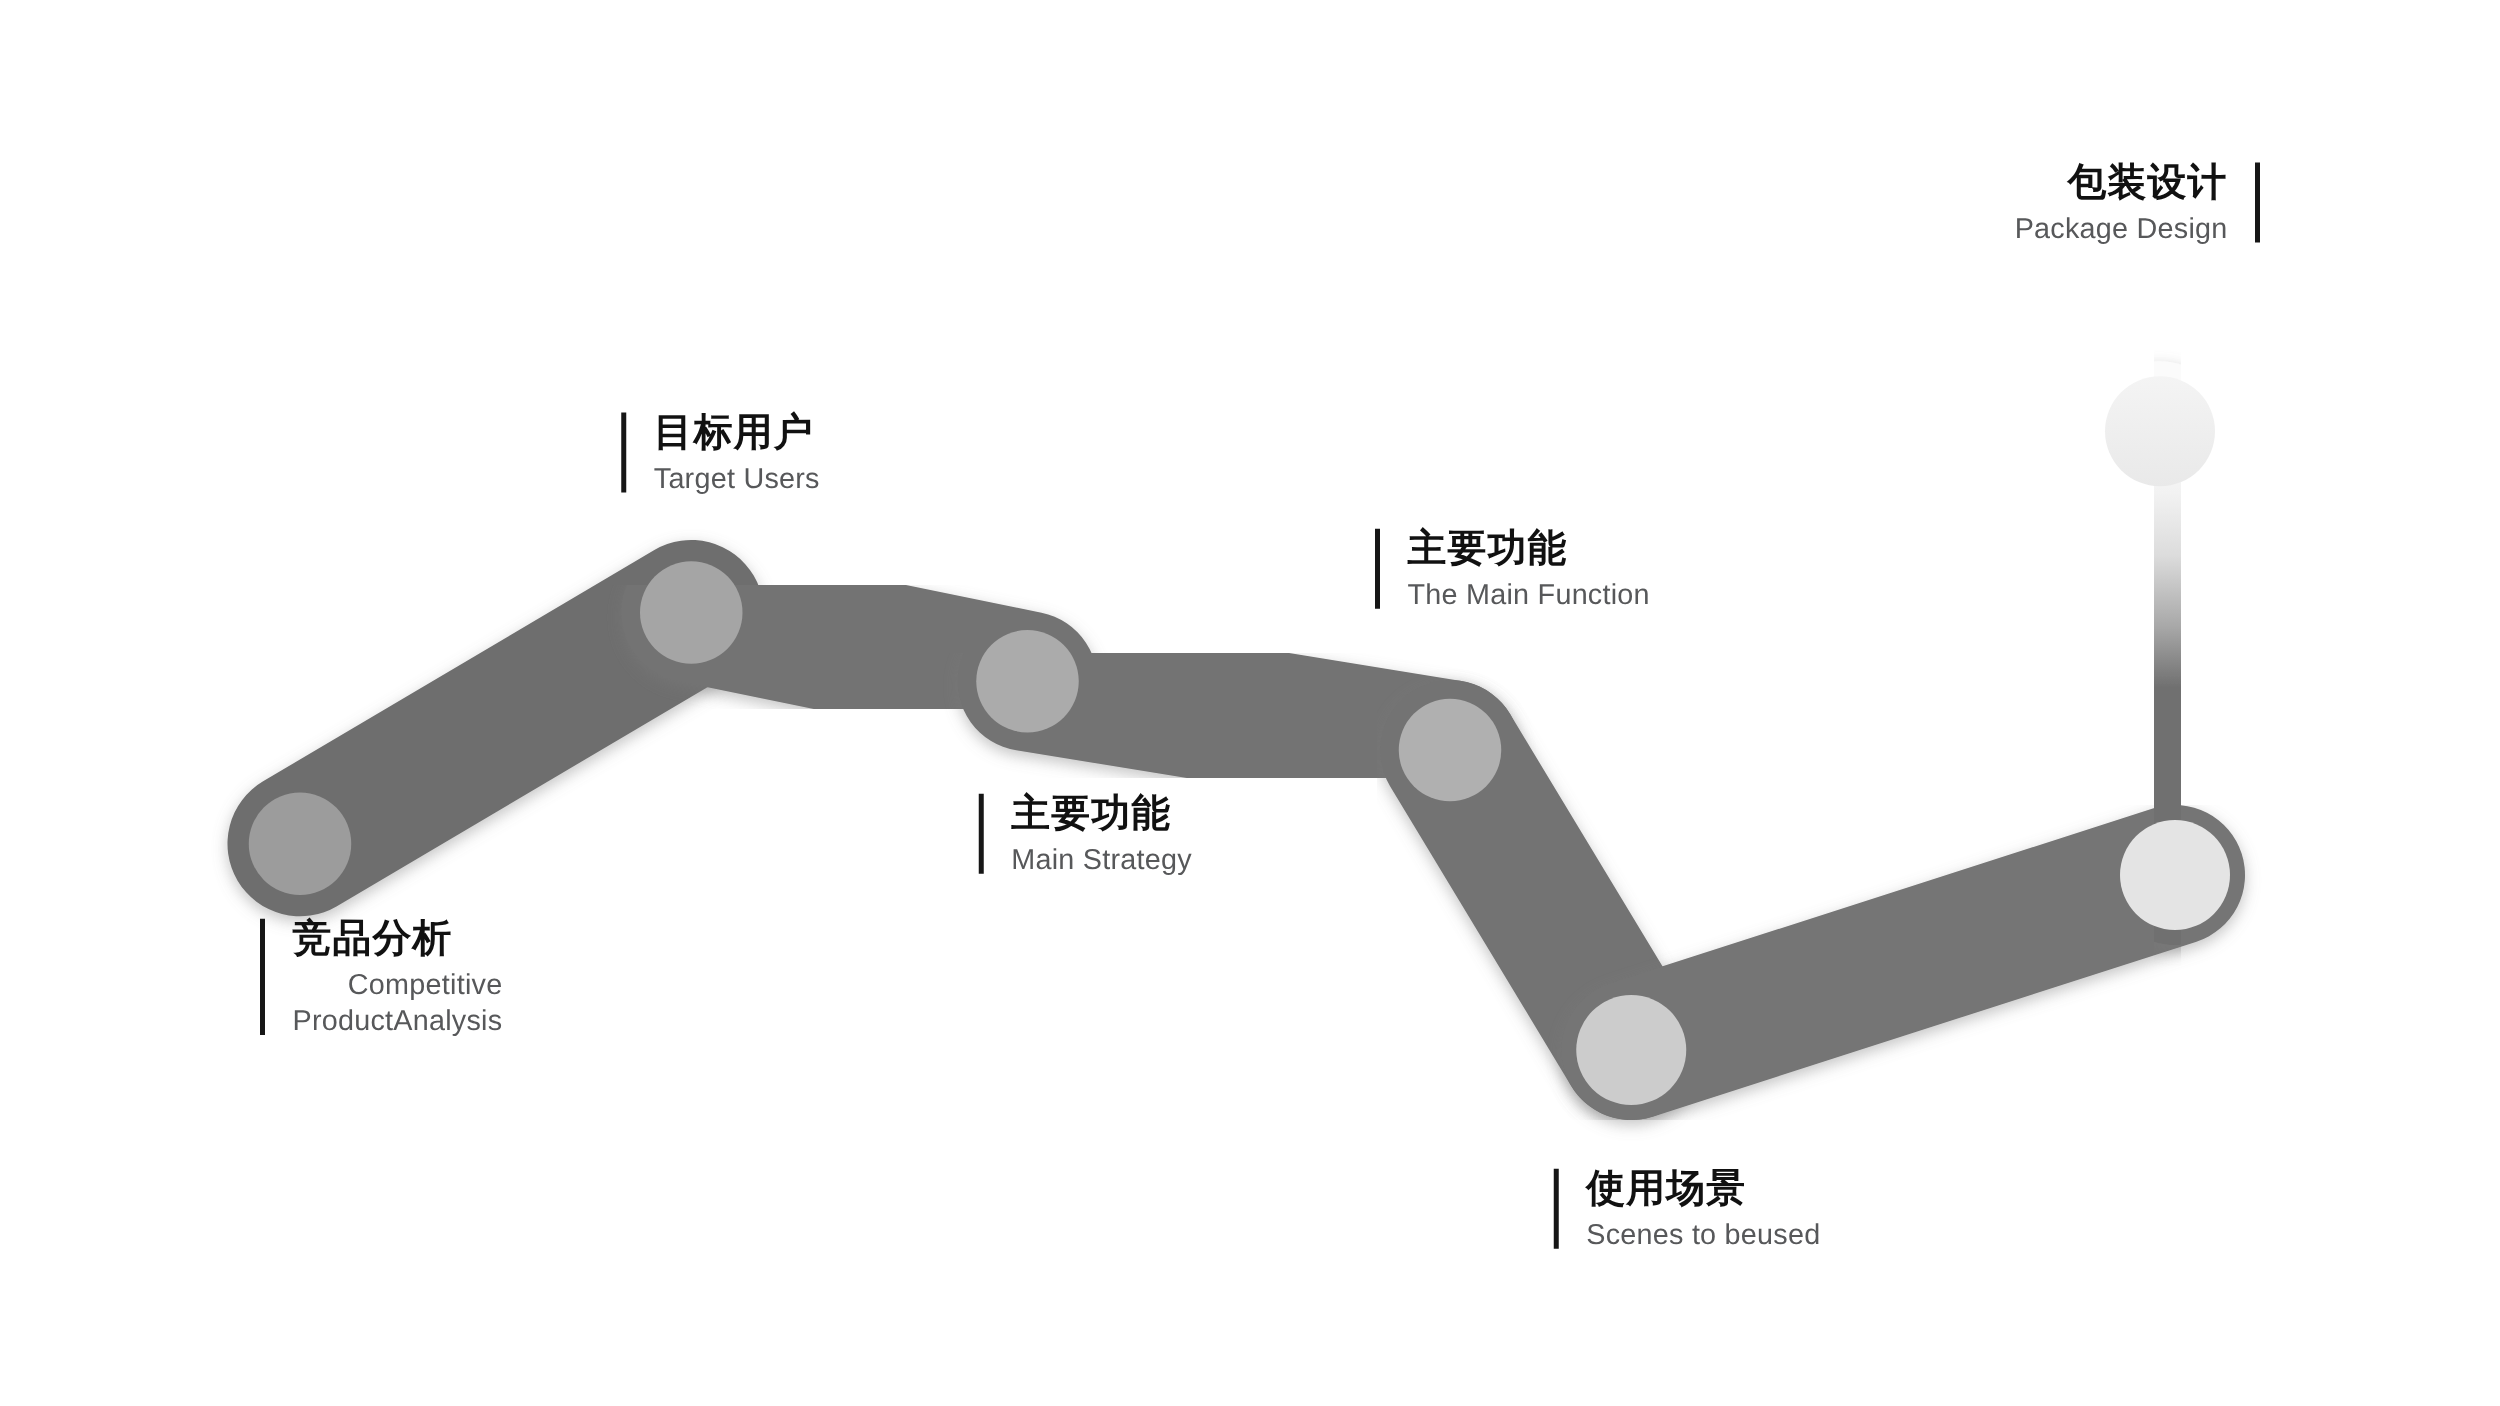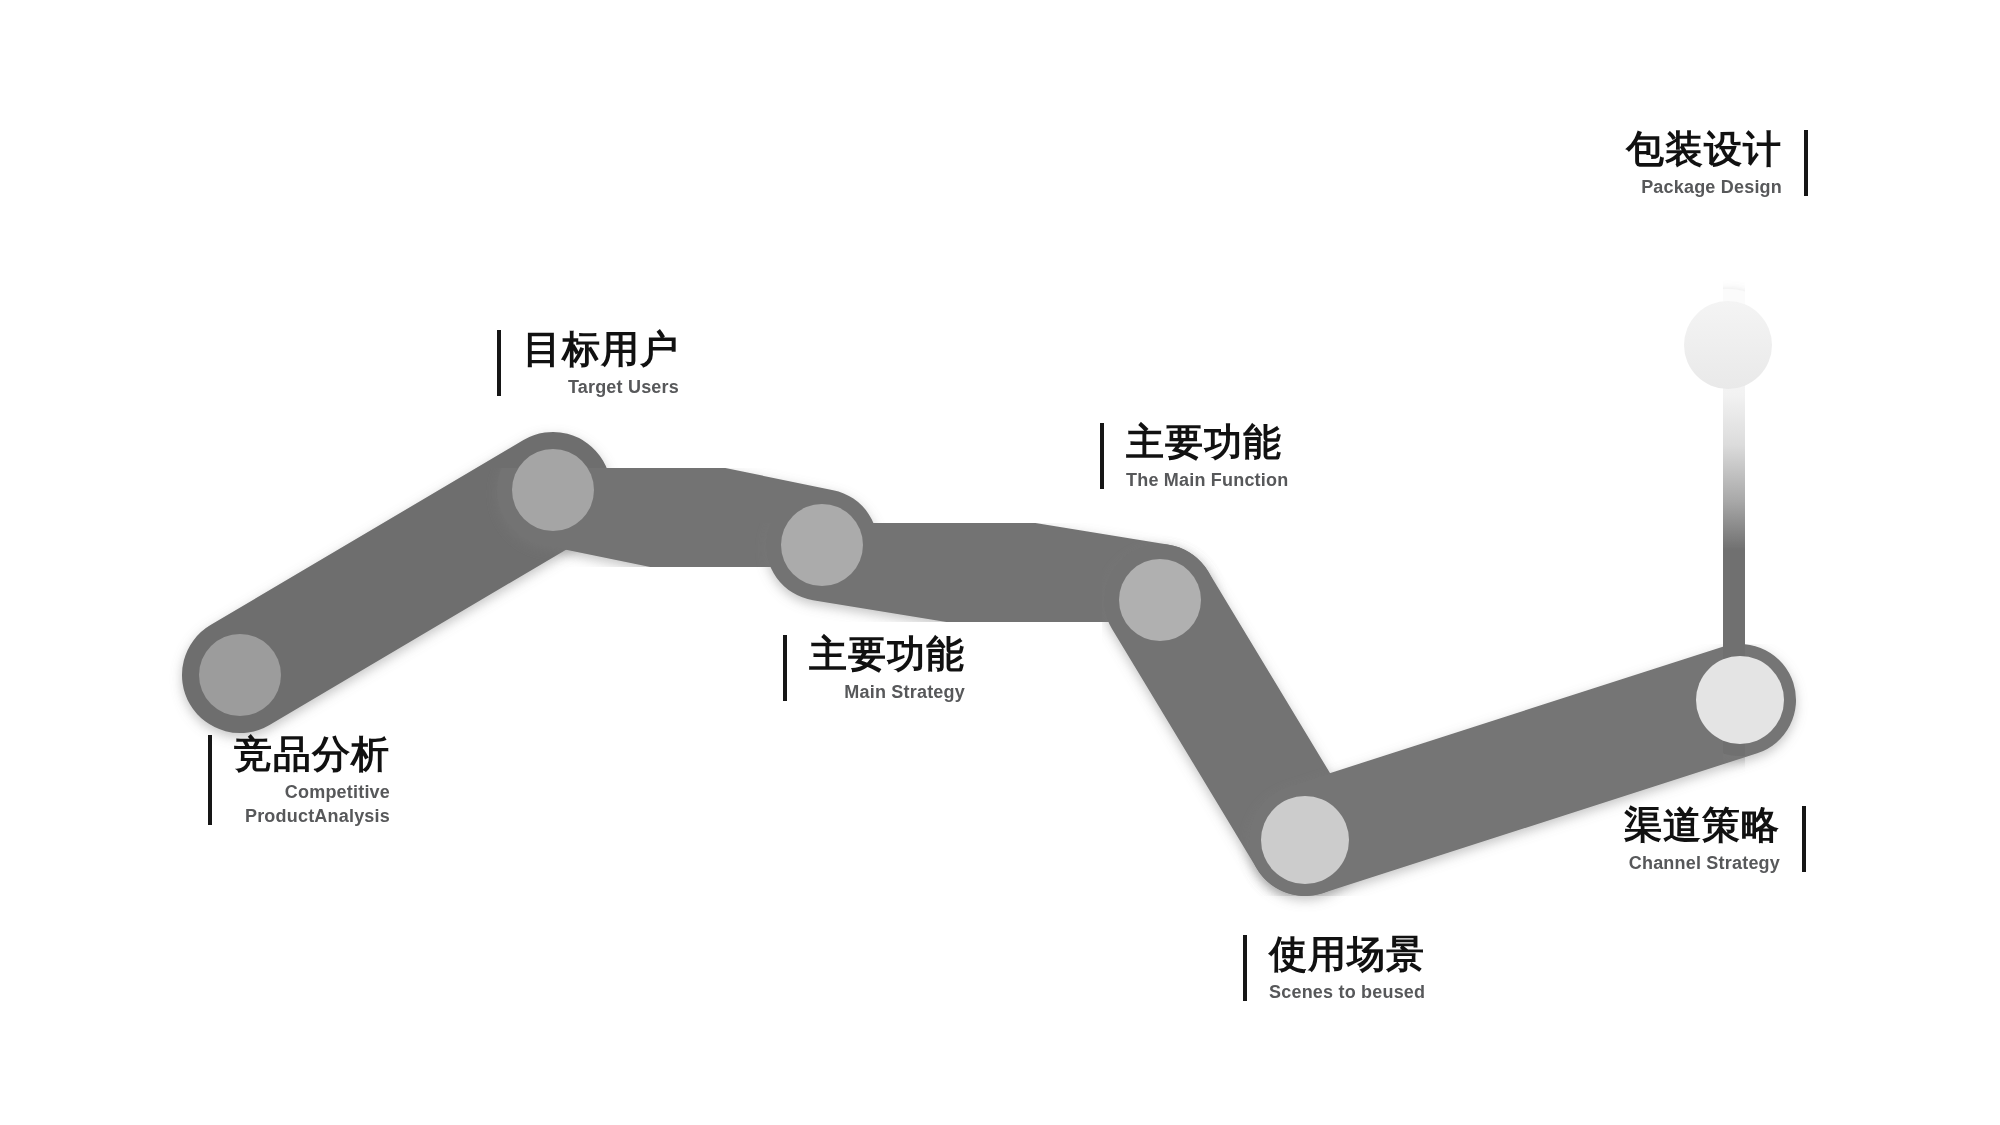--- a/index.html
+++ b/index.html
@@ -42,30 +42,30 @@
     border-left: 4px solid #161616;
     text-align: left;
   }
   .label.right-rule {
     padding-right: 22px;
     border-right: 4px solid #161616;
     text-align: right;
   }
   .label .cn {
     display: block;
-    font-size: 38px;
+    font-size: 31px;
     font-weight: bold;
     color: #111111;
     letter-spacing: 1px;
     margin-bottom: 10px;
   }
   .label .en {
     display: block;
-    font-size: 18px;
-    font-weight: 700;
+    font-size: 23px;
+    font-weight: 400;
     color: #57585a;
     letter-spacing: 0.2px;
     text-align: right;
   }
   .label .en.l2 {
     margin-top: 6px;
   }
 </style>
 </head>
 <body>
@@ -156,23 +156,19 @@
   <div class="label left-rule" style="left:1100px; top:423px;">
     <span class="cn">主要功能</span>
     <span class="en">The Main Function</span>
   </div>
 
   <div class="label left-rule" style="left:1243px; top:935px;">
     <span class="cn">使用场景</span>
     <span class="en">Scenes to beused</span>
   </div>
 
-  <div class="label right-rule" style="left:1540px; top:806px; width:240px;">
-    <span class="cn">渠道策略</span>
-    <span class="en">Channel Strategy</span>
-  </div>
 
   <div class="label right-rule" style="left:1560px; top:130px; width:222px;">
     <span class="cn">包装设计</span>
     <span class="en">Package Design</span>
   </div>
 
 </div>
 
 </body></html>

